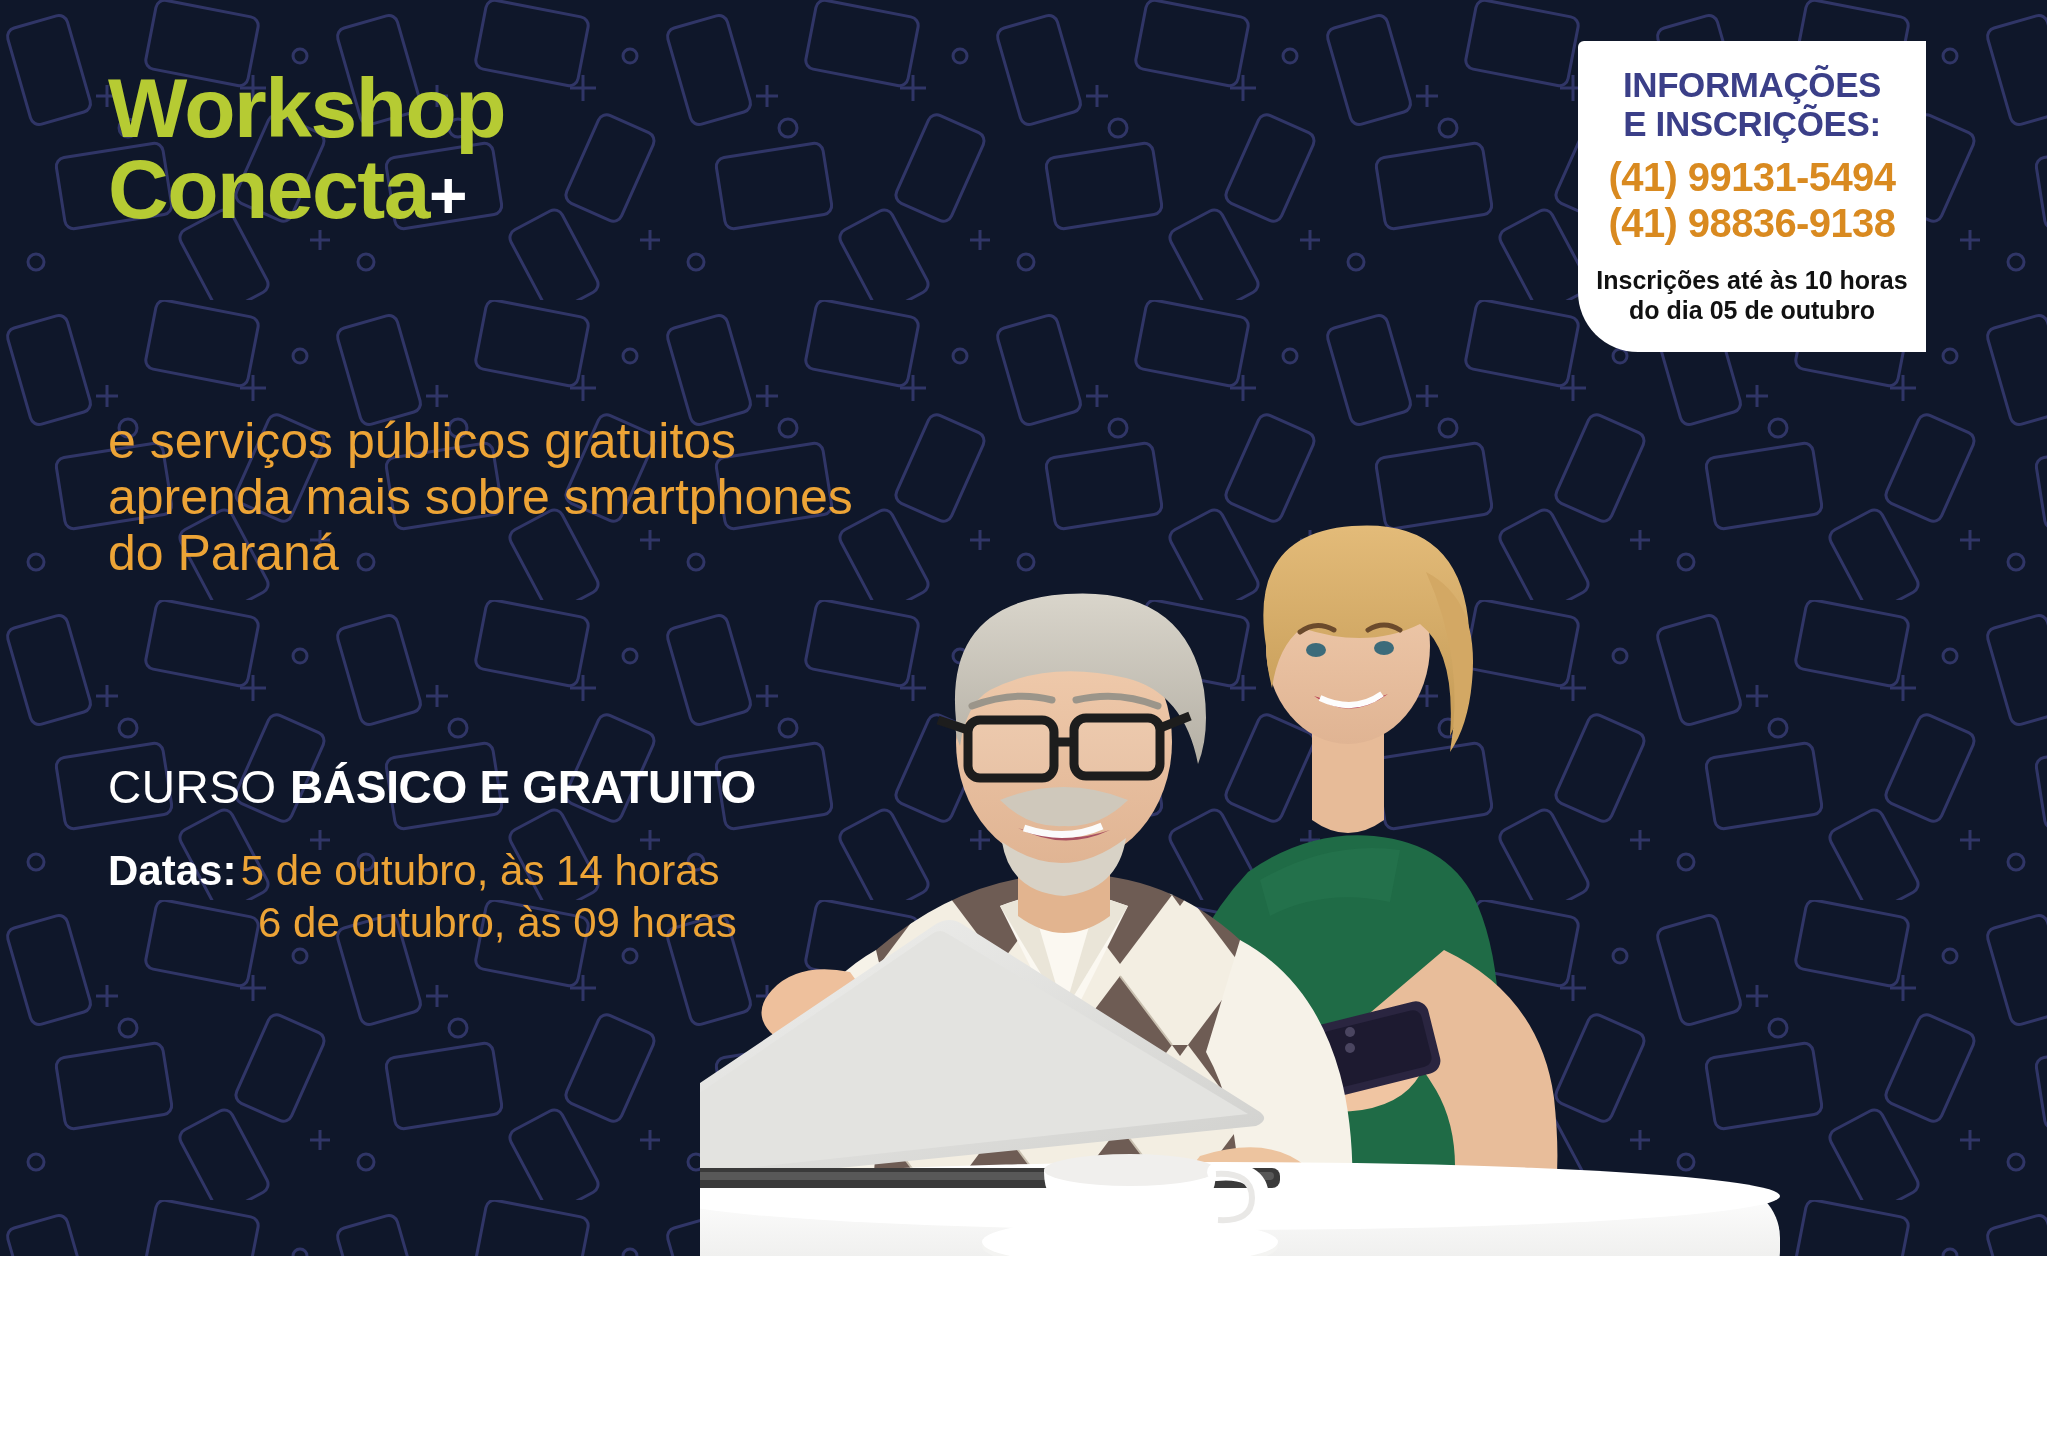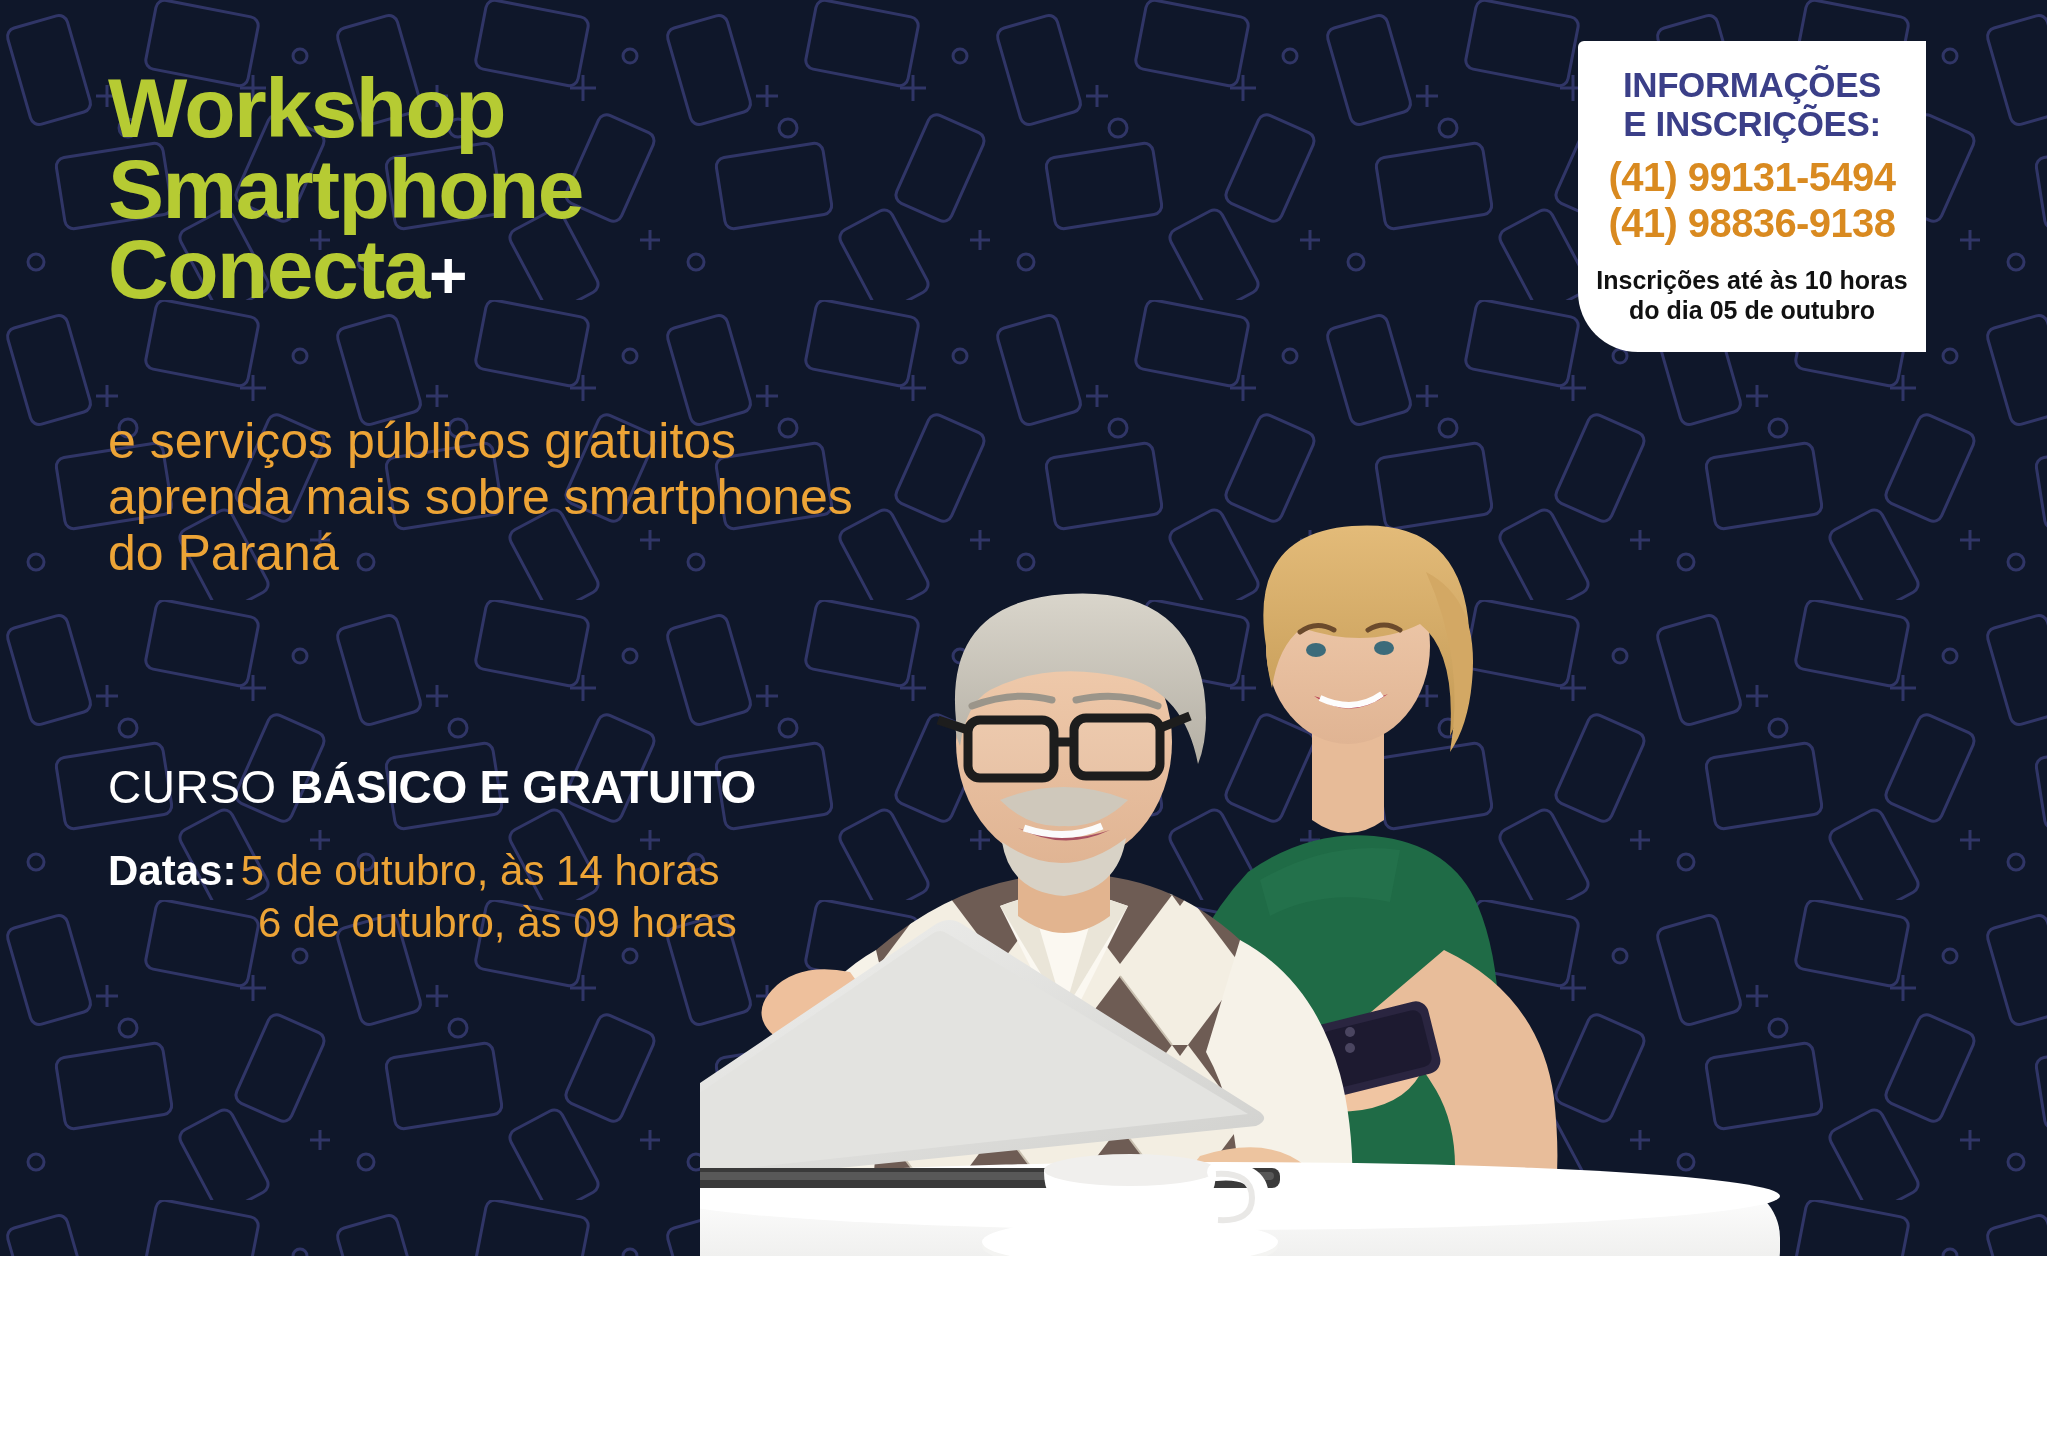--- a/index.html
+++ b/index.html
@@ -103,21 +103,20 @@
           <path d="M96 96 l22 0 M107 85 l0 22"></path>
           <path d="M310 240 l20 0 M320 230 l0 20"></path>
         </g>
       </pattern>
     </defs>
     <rect width="2047" height="1256" fill="url(#devs)"></rect>
   </svg>
 
   <div id="headline">
     <div class="h-line">Workshop</div>
-    <div class="h-line">Smartphone</div>
     <div class="h-line">
       <span>Conecta</span><span class="plus-white">+</span>
     </div>
   </div>
 
   <div id="subhead">
     <div class="sh-reg">e serviços públicos gratuitos</div>
     <div class="sh-reg">aprenda mais sobre smartphones</div>
     <div class="sh-reg">do Paraná</div>
   </div>

